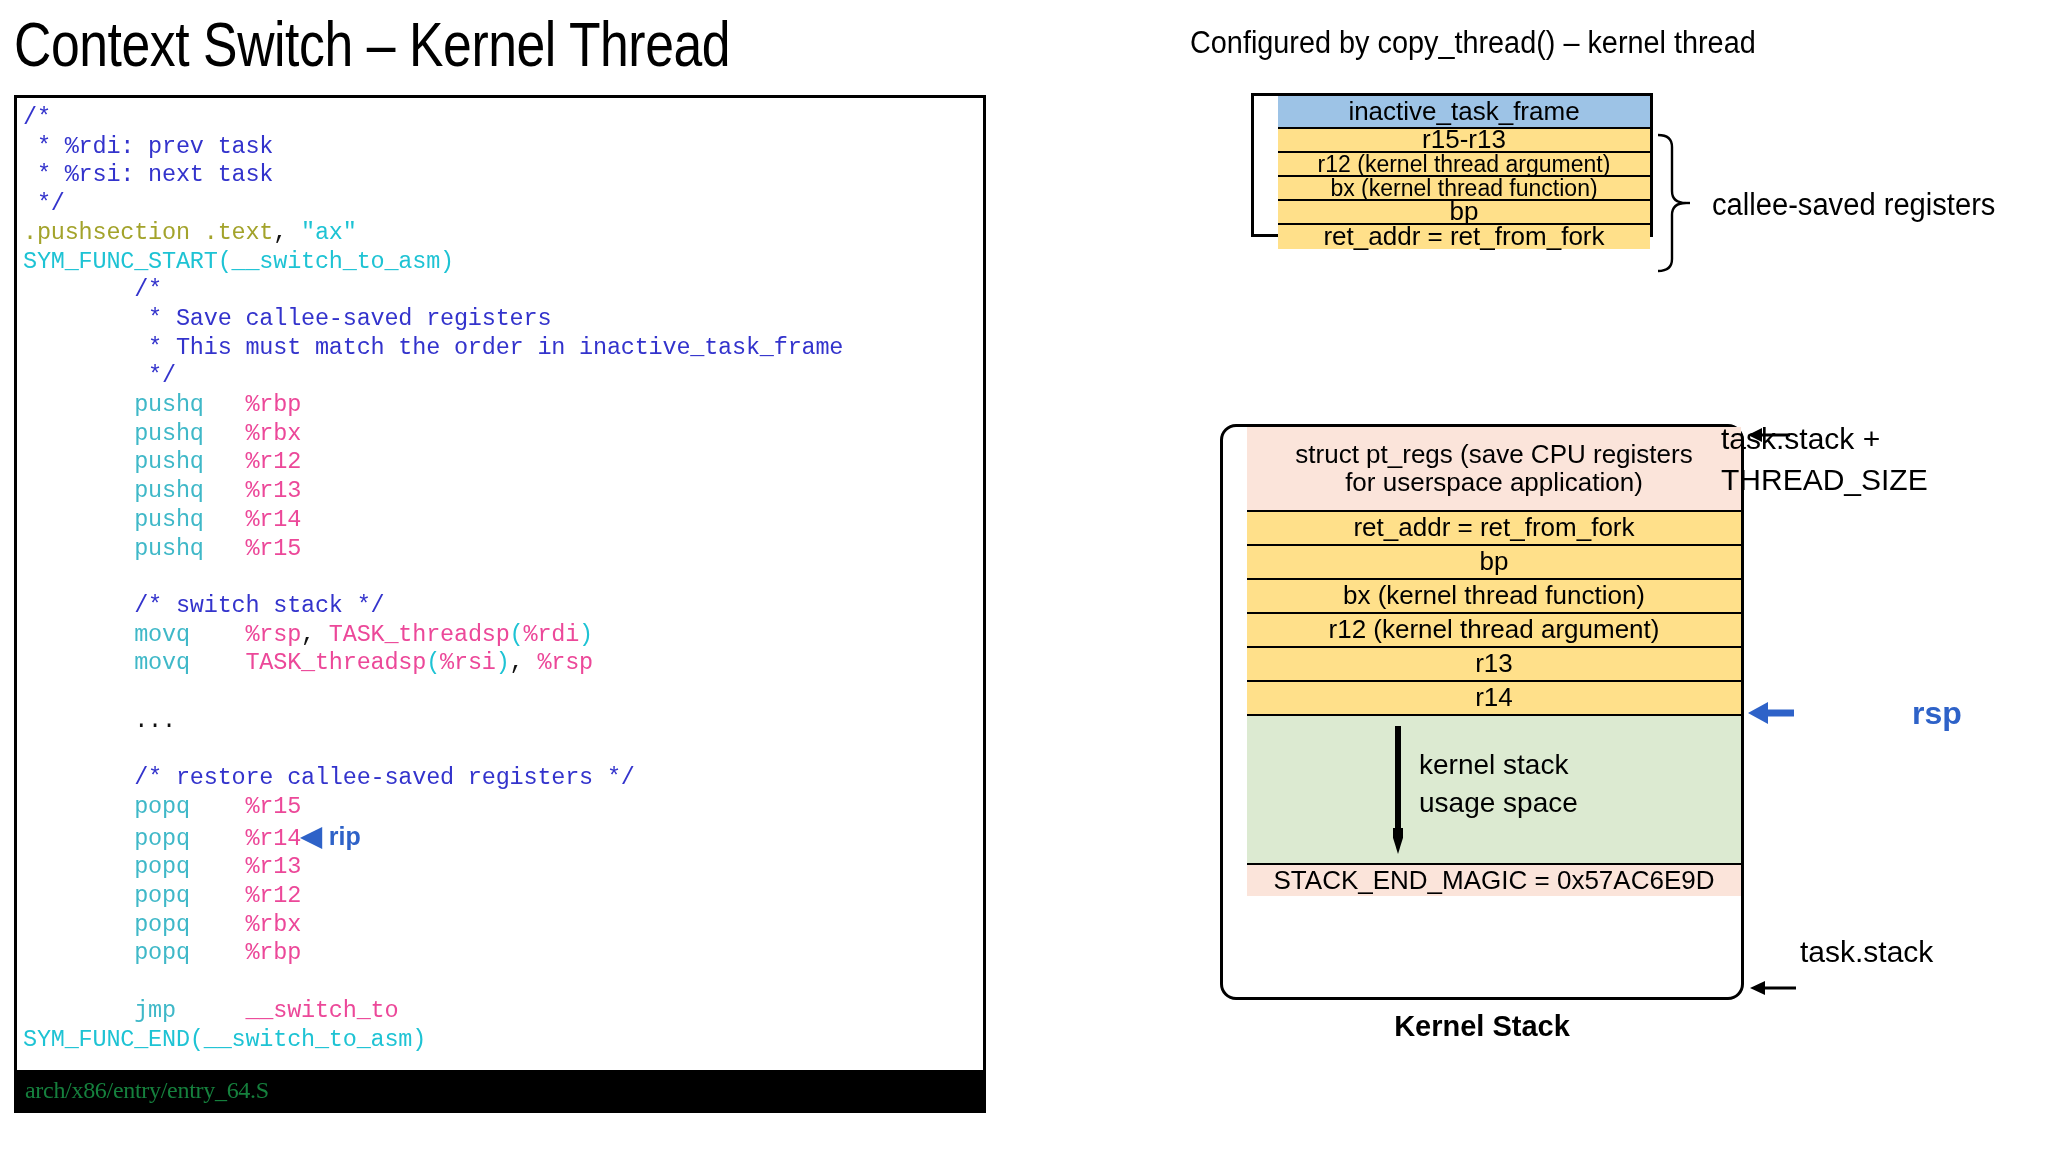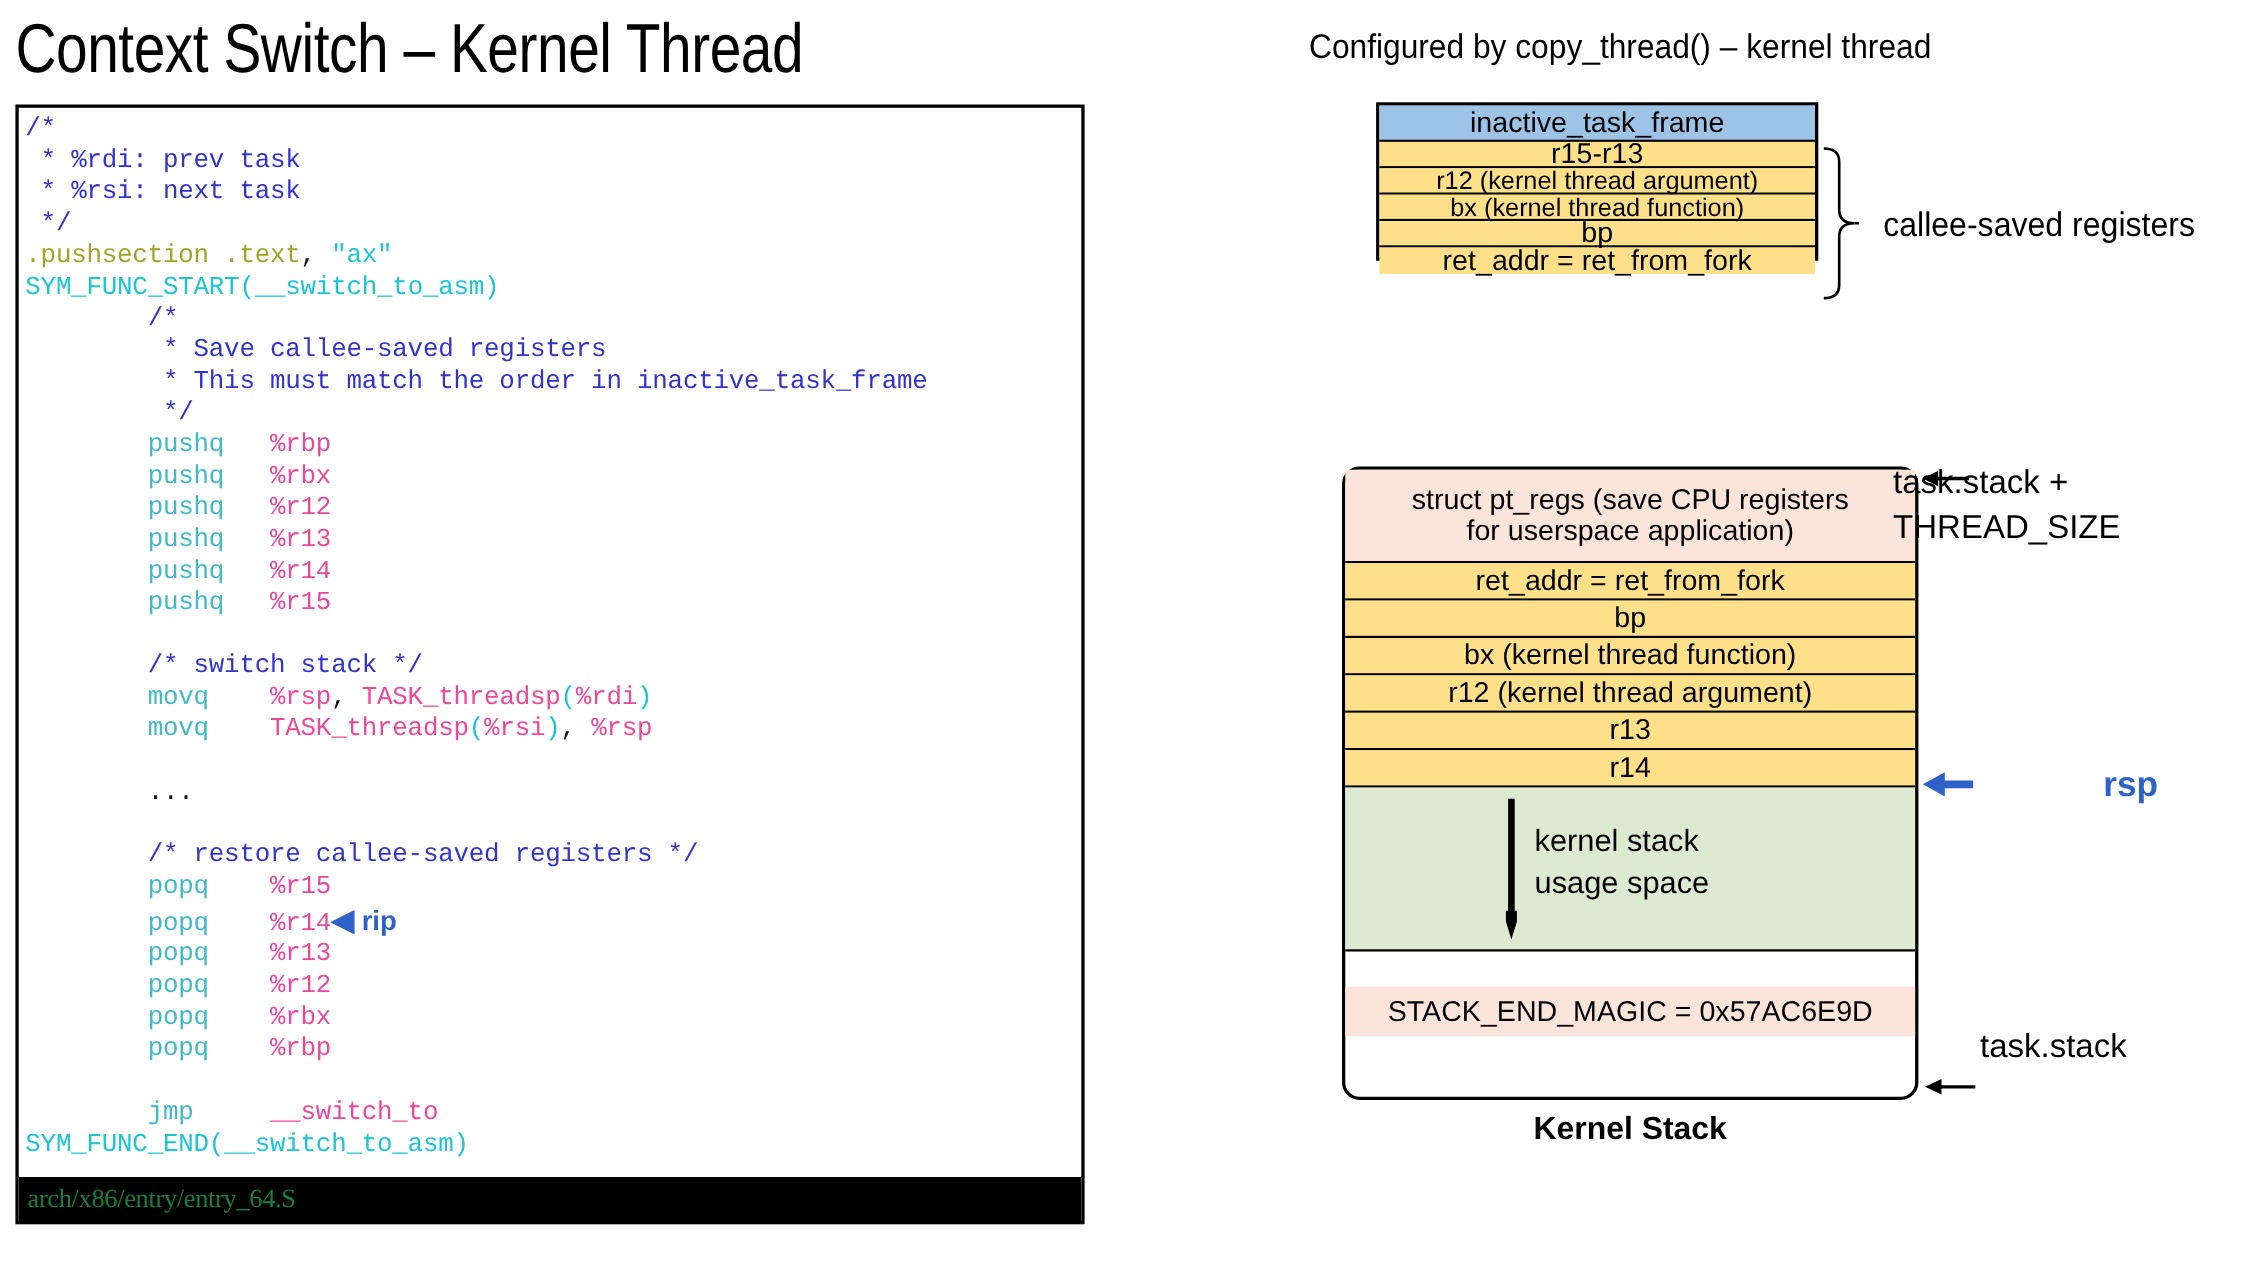--- a/index.html
+++ b/index.html
@@ -103,20 +103,21 @@
     white-space: nowrap;
     transform: scaleX(0.93);
     transform-origin: left top;
   }
 
   .stack-table {
     position: absolute;
     border: 3px solid #000;
     box-sizing: border-box;
     background: #fff;
+    padding-left: 24px;
   }
   .stack-row {
     border-bottom: 2px solid #000;
     box-sizing: border-box;
     display: flex;
     align-items: center;
     justify-content: center;
     text-align: center;
     font-size: 26px;
     line-height: 1.05;
@@ -164,21 +165,21 @@
   #ks-table {
     left: 1220px;
     top: 424px;
     width: 524px;
     height: 576px;
     border-radius: 16px;
   }
   #ks-table .r-ptregs { height: 85px; flex-direction: column; }
   #ks-table .r-line   { height: 34px; }
   #ks-table .r-usage  { height: 147px; position: relative; border-bottom: 2px solid #000; }
-  #ks-table .r-magic  { height: 45px; margin-top: 32px; }
+  #ks-table .r-magic  { height: 31px; }
 
   .ptregs-line { display: block; }
 
   
   #usage-arrow {
     position: absolute;
     left: 146px;
     top: 10px;
     width: 10px;
     height: 128px;

